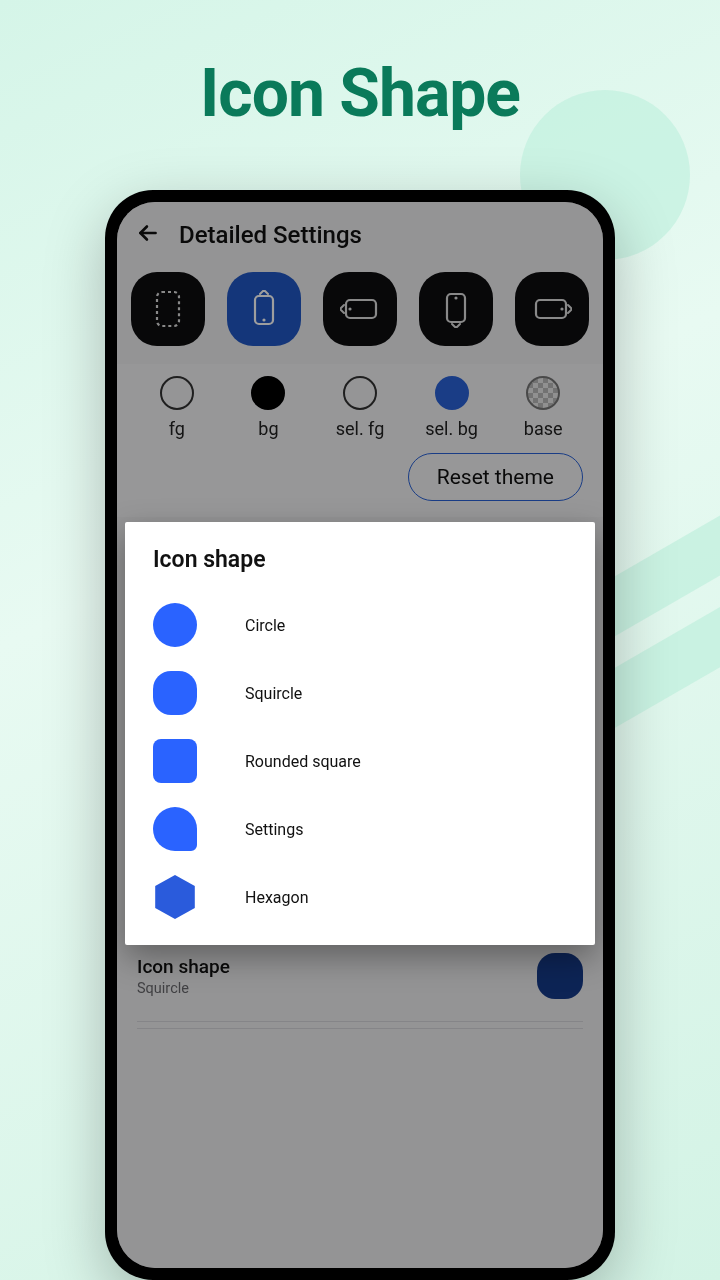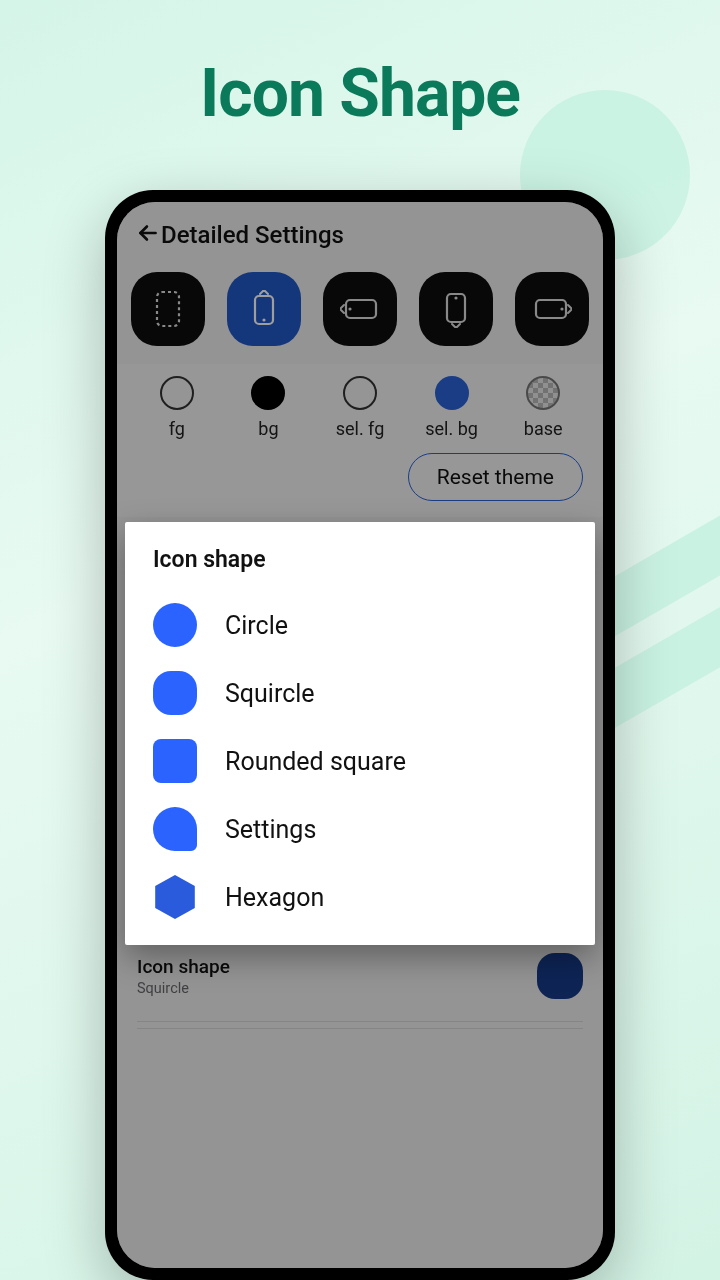--- a/index.html
+++ b/index.html
@@ -40,21 +40,21 @@
     width: 100%;
     height: 100%;
     background: #efeff1;
     border-radius: 38px;
     overflow: hidden;
     position: relative;
   }
   .dim-overlay { position: absolute; inset: 0; background: rgba(0,0,0,0.38); z-index: 5; }
 
   
-  .app-header { display: flex; align-items: center; gap: 0; padding: 18px 20px 16px 18px; }
+  .app-header { display: flex; align-items: center; gap: 18px; padding: 18px 20px 16px 18px; }
   .back-arrow { font-size: 26px; color: #111; line-height: 1; }
   .header-title { font-size: 24px; font-weight: 500; color: #111; }
 
   
   .icon-row { display: flex; justify-content: space-between; padding: 6px 14px 18px; gap: 10px; }
   .icon-box {
     width: 74px; height: 74px; border-radius: 26px;
     display: flex; align-items: center; justify-content: center;
     background: #0d0d0f;
   }
@@ -94,21 +94,21 @@
     position: absolute;
     top: 320px; left: 8px; right: 8px;
     background: #fff;
     box-shadow: 0 12px 32px rgba(0,0,0,0.35);
     padding: 24px 28px 14px;
     z-index: 10;
     border-radius: 2px;
   }
   .dialog-title { font-size: 23px; font-weight:600; color:#111; margin-bottom: 18px; }
   .option-row { display:flex; align-items:center; gap:28px; padding: 12px 0; }
-  .option-label { font-size: 25px; color:#111; }
+  .option-label { font-size: 16px; color:#111;margin-left:20px; }
   .shape-sample { width:44px; height:44px; background:#2a63ff; flex-shrink:0; }
   .s-circle { border-radius:50%; }
   .s-squircle { border-radius:18px; }
   .s-rsquare { border-radius:8px; }
   .s-teardrop { border-radius:50% 50% 6px 50%; transform: rotate(0deg); }
   .s-hexagon {
     clip-path: polygon(50% 0, 95% 25%, 95% 75%, 50% 100%, 5% 75%, 5% 25%);
     background:#2a5bdc;
   }
 </style>

